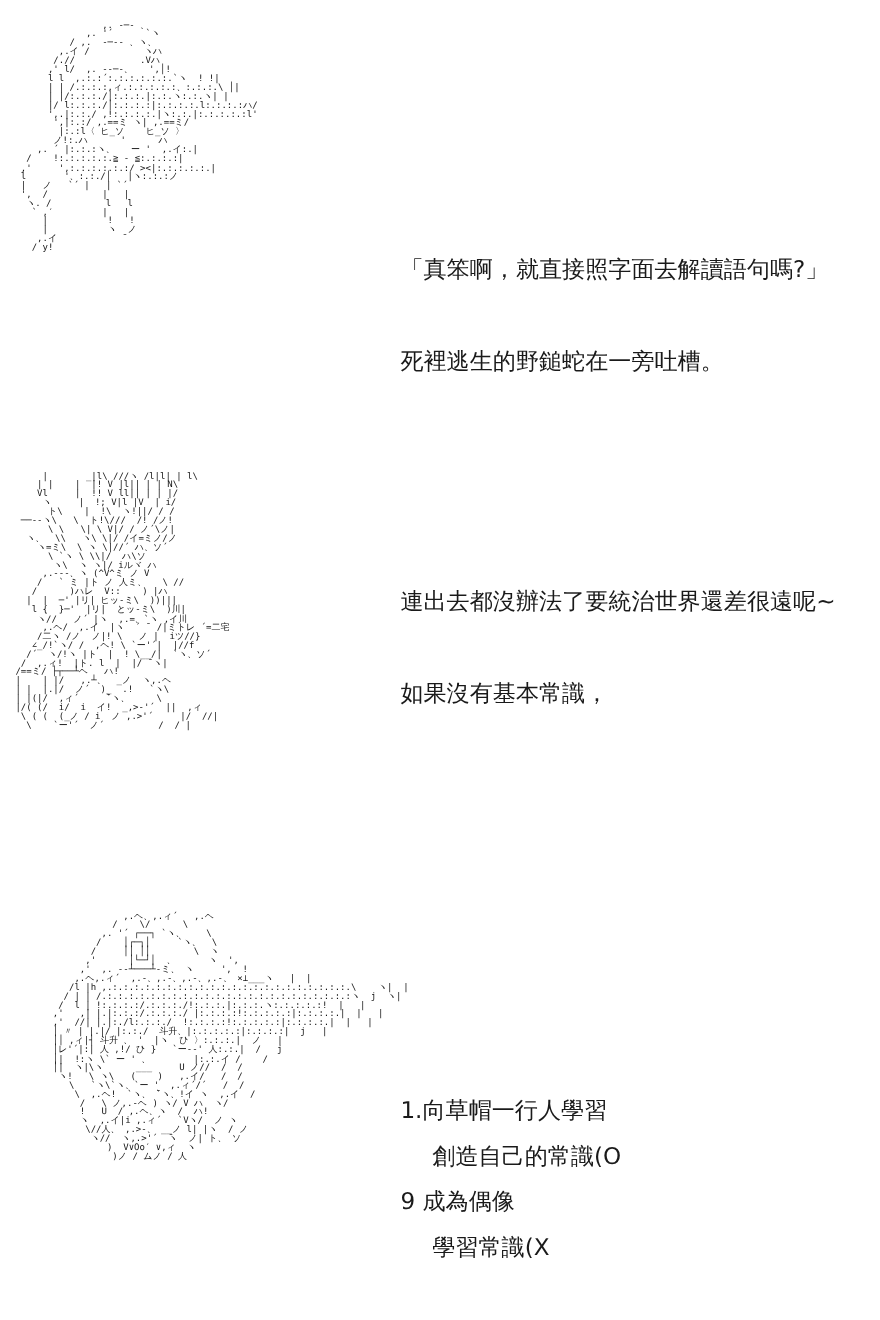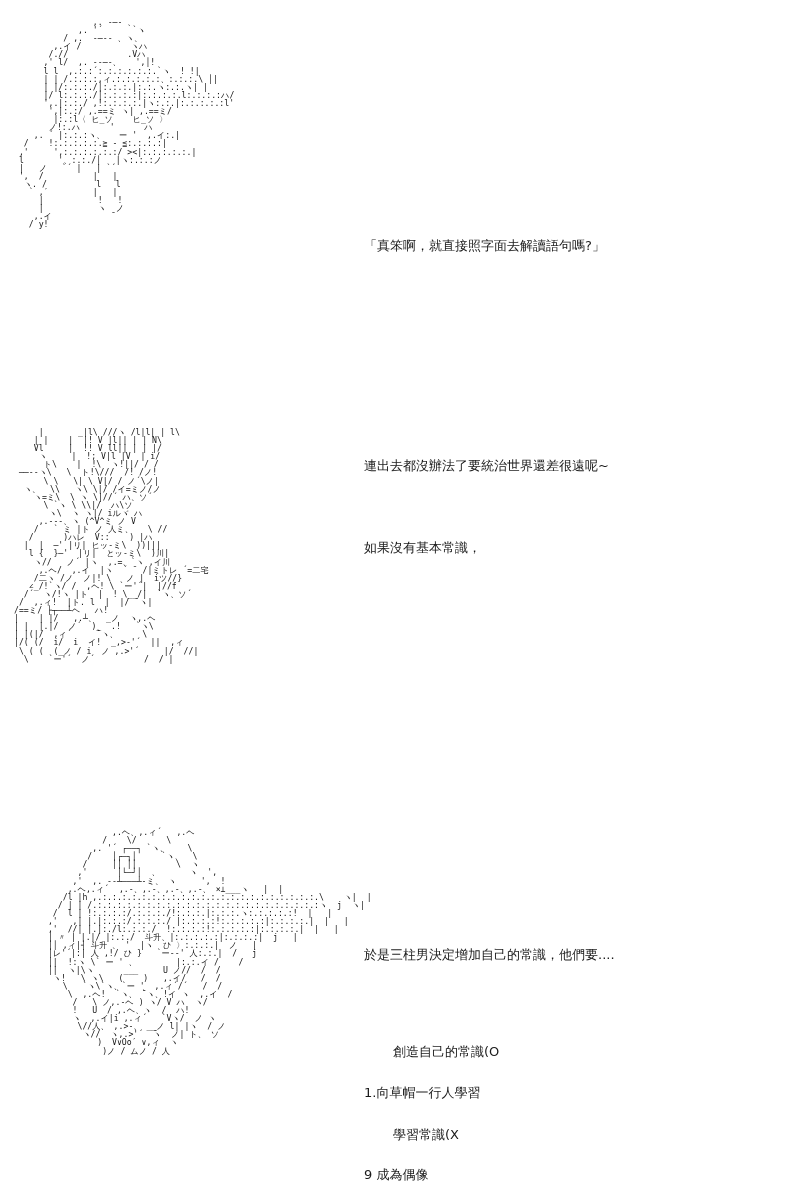--- a/index.html
+++ b/index.html
@@ -54,21 +54,21 @@
   #art-1 { font-size: 8.2px; line-height: 8.1px; }
   #art-2 { font-size: 8.2px; line-height: 8.1px; }
   #art-3 { font-size: 8.2px; line-height: 8.1px; }
 
   
   .text-col {
     position: absolute;
     left: 364px;
     width: 424px;
     font-family: "DejaVu Sans", "Liberation Sans", sans-serif;
-    font-size: 13px;
+    font-size: 21px;
     line-height: 27.5px;
     color: #1a1a1a;
     white-space: pre-wrap;
   }
   #text-1 { top: 104px; }
   #text-2 { top: 458px; }
   #text-3 { top: 100px; }
 
   .para { margin: 0; }
   .para + .para { margin-top: 27px; }
@@ -114,20 +114,21 @@
   ヽ. /          l   l
    ` ,′         |   |
      |           !   !
      |           ヽ  ノ
     ,.イ            ̄
    / y!</pre>
 
     <div class="text-col" id="text-1">
       <p class="para">
         <span class="line">「真笨啊，就直接照字面去解讀語句嗎?」</span>
+        <span class="line">死裡逃生的野鎚蛇在一旁吐槽。</span>
       </p>
       <p class="para">
         <span class="line">連出去都沒辦法了要統治世界還差很遠呢~</span>
         <span class="line">如果沒有基本常識，</span>
       </p>
     </div>
   </section>
 
   <section class="panel" id="panel-2">
     <pre class="aa-art" id="art-2">     |       _|l\ ///ヽ /l|l| | l\
@@ -154,21 +155,20 @@
  /  ,.ィ!  |ト. l  |  |/ ̄ ヽ|
 /==ミ/ ├┬──┴ヘ   ハ!
 |    | |/   ,.┴、  _ノ  ヽ,.ヘ
 | |  |.|/  ノ´  )_  .!   `ヽ\
 | |(|/  ,ィ´     ̄`ヽ、     \
 |/( (/  i/  i  イ!  _,&gt;-'´  ||  ,ィ
  \ ( (  (_ノ / i  ノ ,.&gt;'´     |/  //|
   \    `ー'´  ノ´          /  / |</pre>
 
     <div class="text-col" id="text-2">
-      <p class="para">於是三柱男決定增加自己的常識，他們要....</p>
       <ul class="opt-list">
         <li>1.向草帽一行人學習</li>
         <li>9 成為偶像</li>
         
         
         
         
         
         
         

